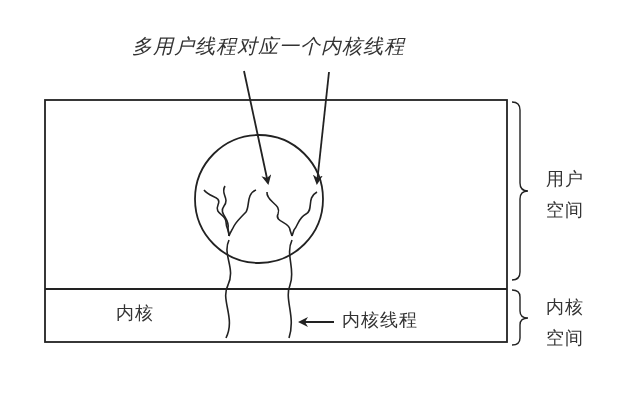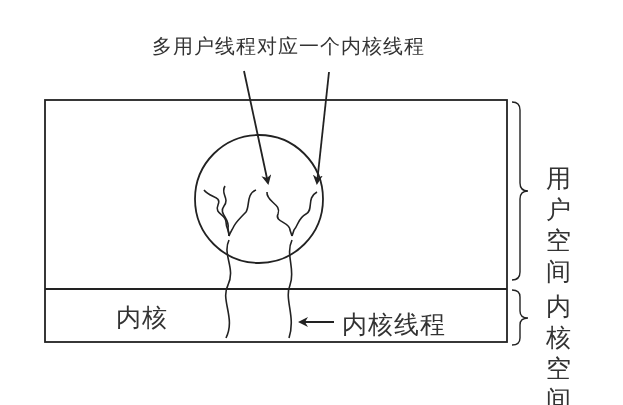--- a/index.html
+++ b/index.html
@@ -1,20 +1,20 @@
 <!DOCTYPE html>
 <html><head>
   <meta charset="utf-8">
   <style>
     html, body { margin: 0; padding: 0; background: #ffffff; }
     body { width: 623px; height: 405px; position: relative; overflow: hidden;
            font-family: "DejaVu Sans", "Liberation Sans", sans-serif; color: #2a2a2a; }
     svg.diagram { position: absolute; left: 0; top: 0; }
-    .lbl { position: absolute; font-size: 25px; white-space: nowrap; color: #333; letter-spacing: 1px; }
-    .title { left: 152px; top: 33px; font-size: 20px; }
+    .lbl { position: absolute; font-size: 18px; white-space: nowrap; color: #333; letter-spacing: 1px; }
+    .title { left: 132px; top: 33px; font-size: 20px; font-style: italic; }
     .kernel { left: 116px; top: 301px; }
     .kthread { left: 342px; top: 308px; }
     .user-space { left: 546px; top: 163px; line-height: 31px; width: 44px; white-space: normal; }
     .kernel-space { left: 546px; top: 291px; line-height: 31px; width: 44px; white-space: normal; }
   </style>
 </head>
 <body>
 
 <svg class="diagram" width="623" height="405" viewBox="0 0 623 405">
   <defs>

